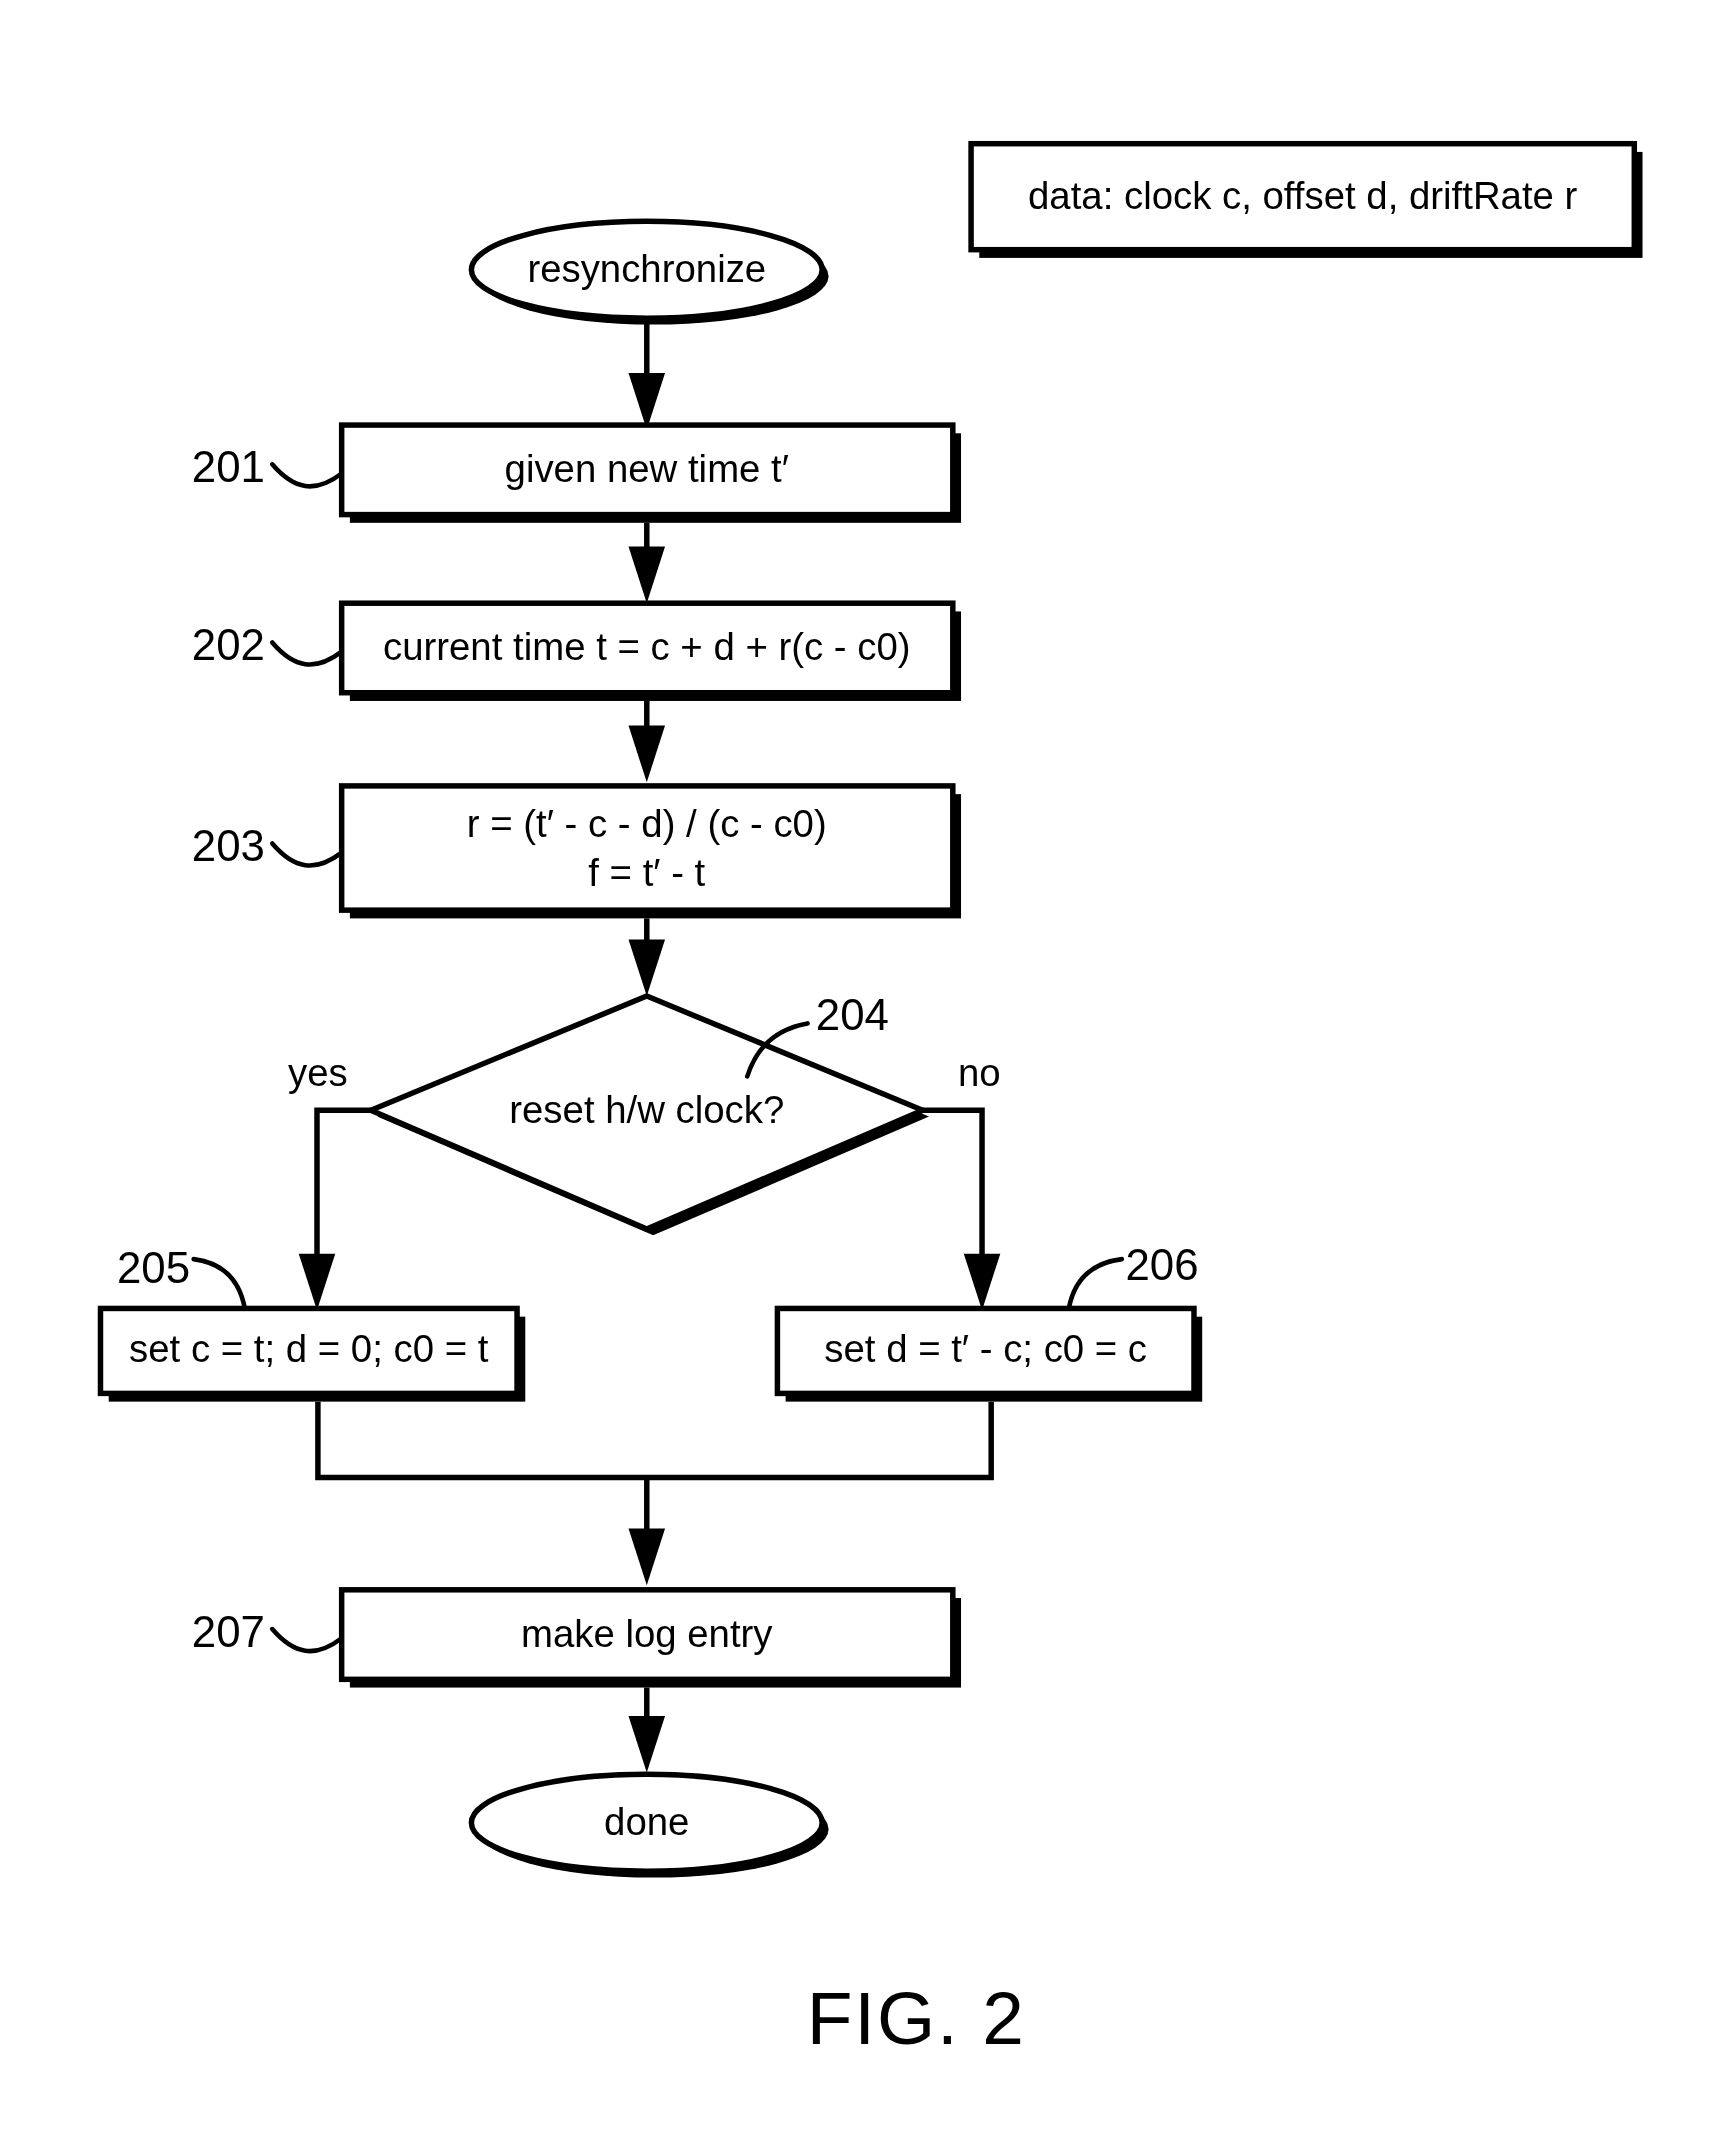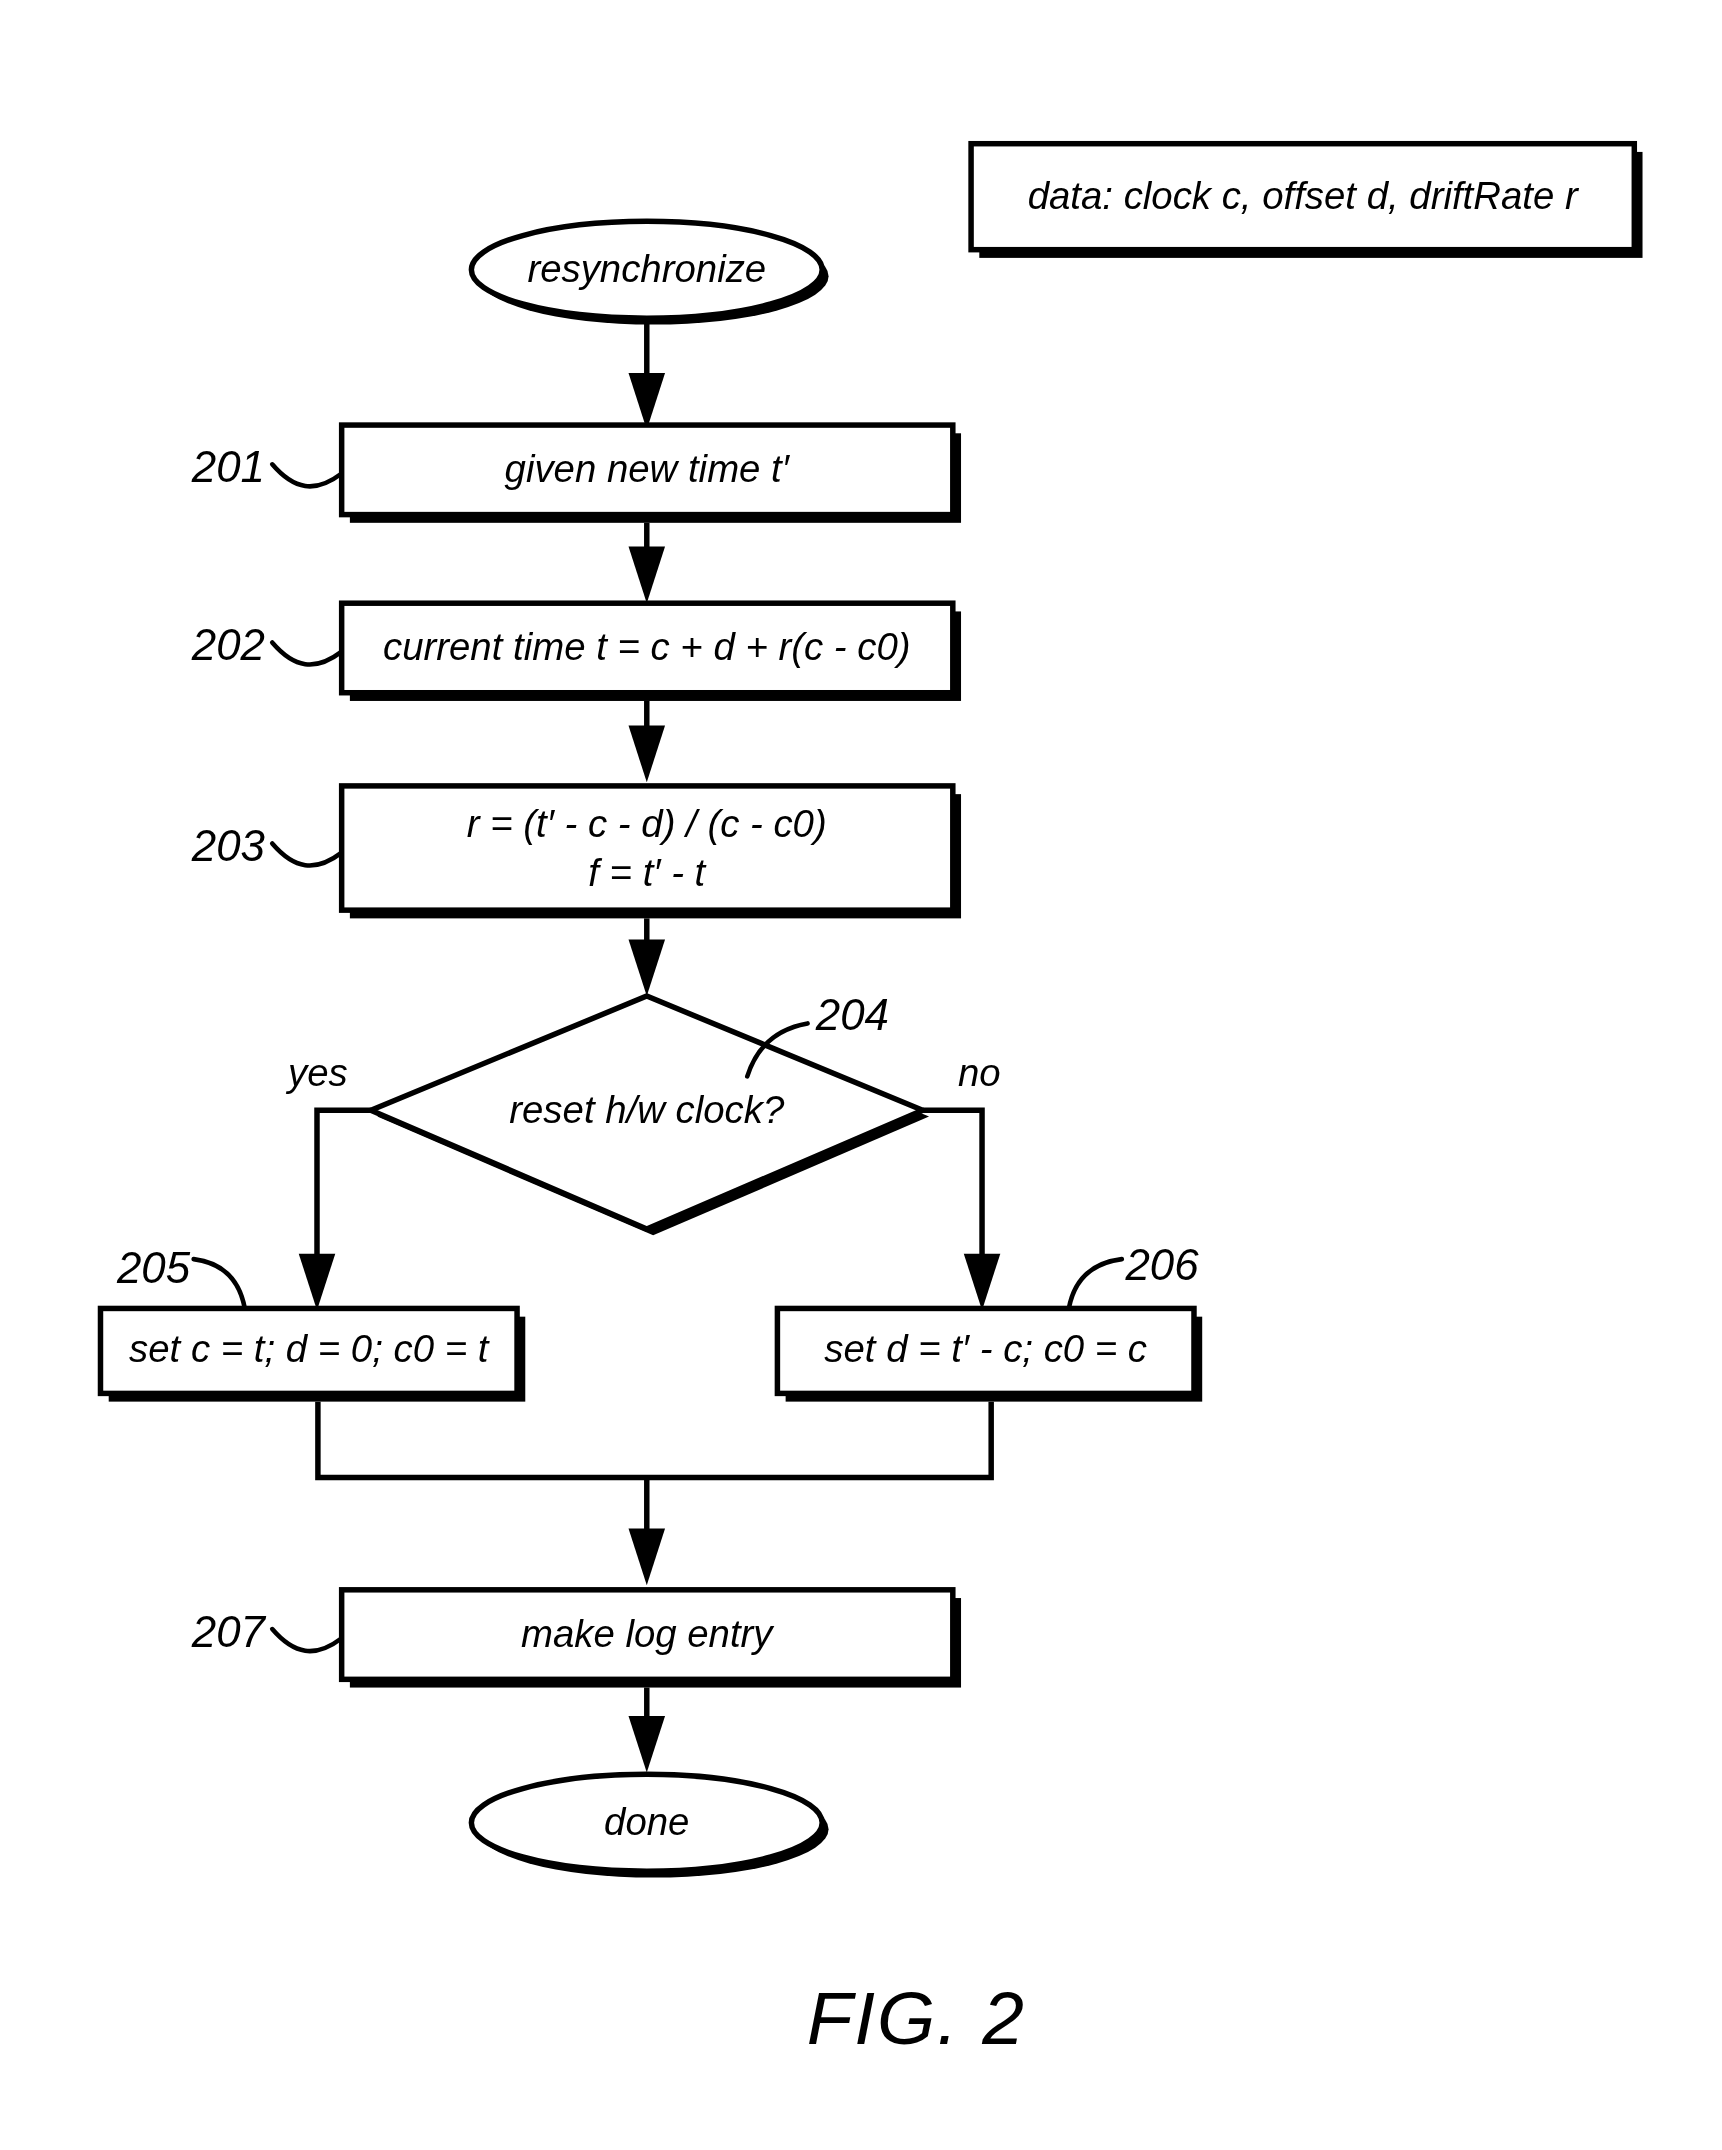--- a/index.html
+++ b/index.html
@@ -13,21 +13,20 @@
     height: 2151px;
     font-family: "Liberation Sans", sans-serif;
     color: #000000;
     overflow: hidden;
   }
   #figure-root {
     position: relative;
     width: 1722px;
     height: 1801px;
     background: #ffffff;
-    font-style: italic;
   }
   svg#flowchart {
     position: absolute;
     left: 0;
     top: 0;
     width: 1722px;
     height: 2151px;
     display: block;
   }
   .node-shape {

